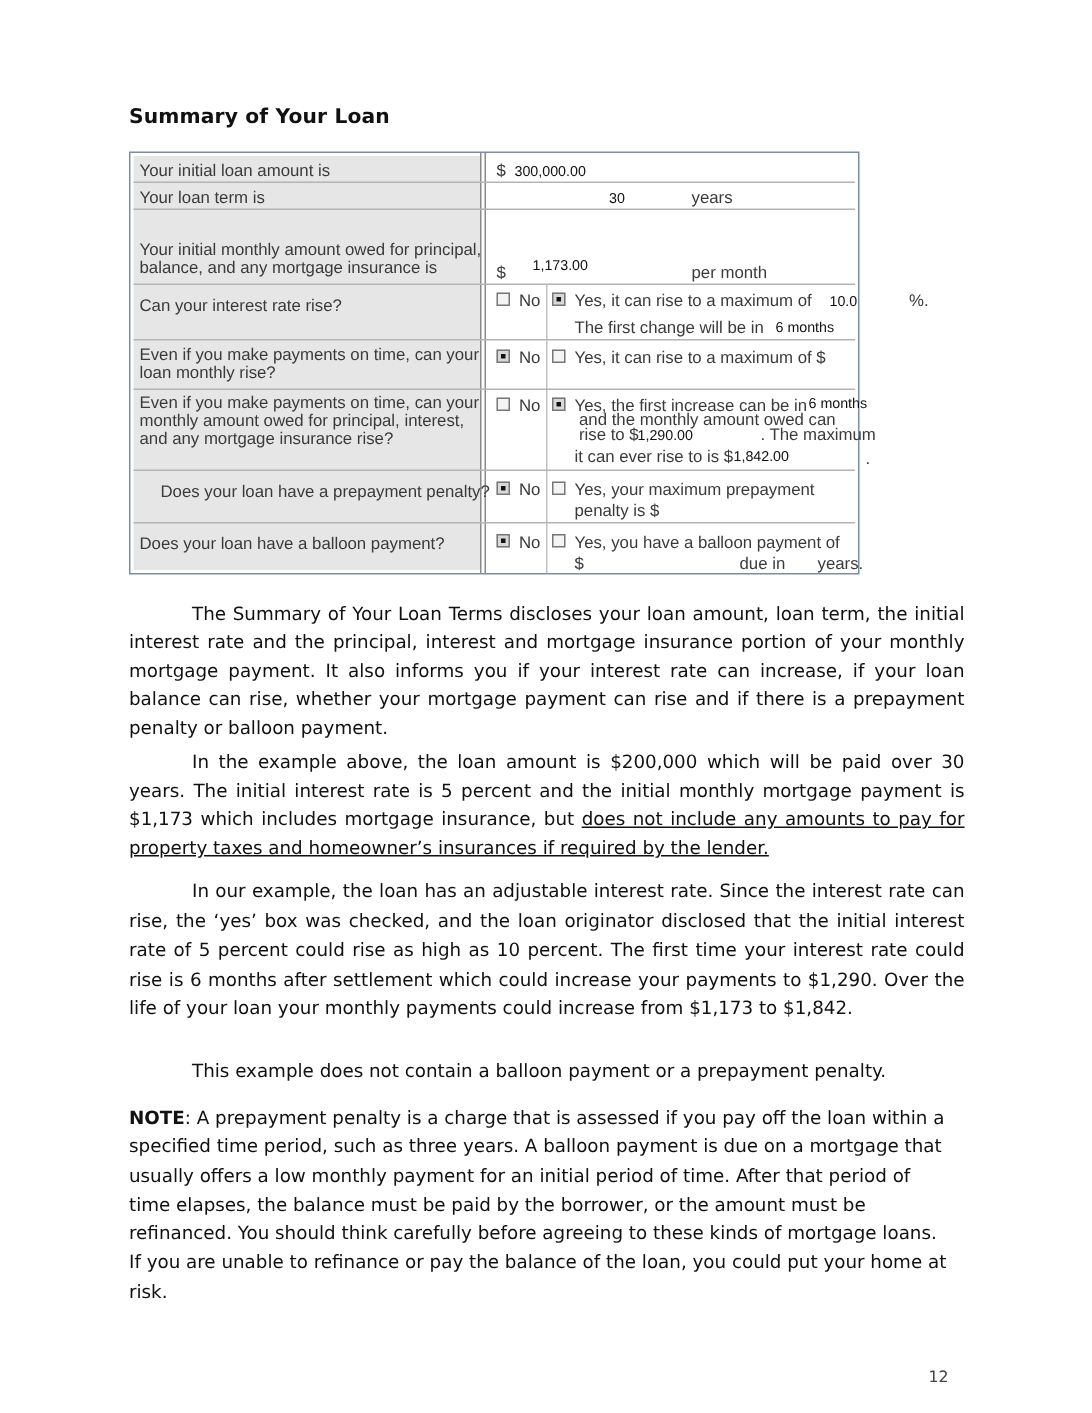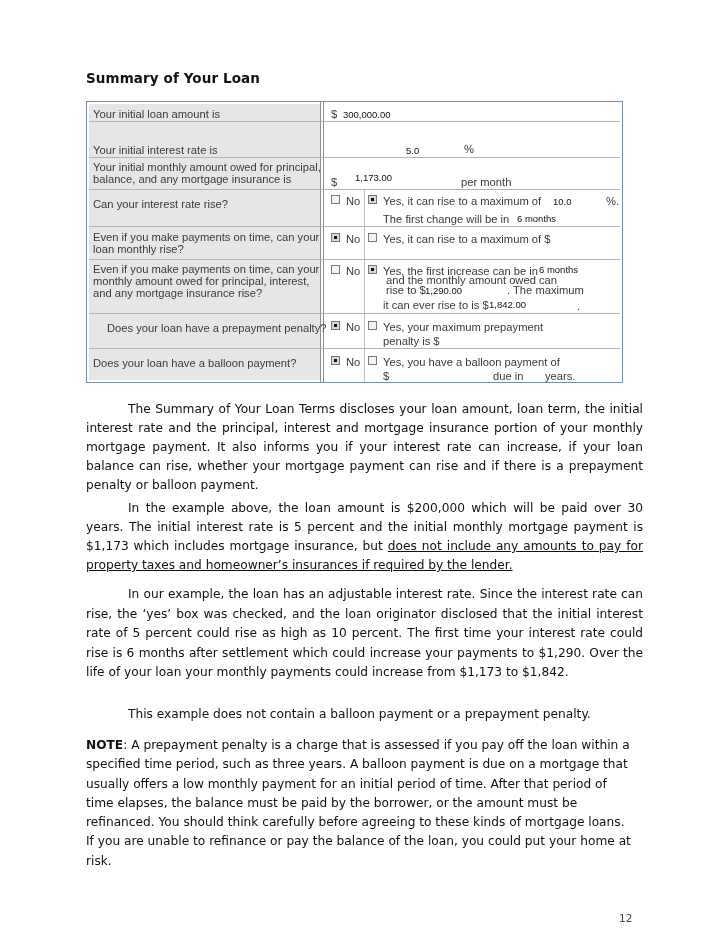--- a/index.html
+++ b/index.html
@@ -1,19 +1,19 @@
 <!DOCTYPE html>
 <html><head>
 <meta charset="utf-8">
 <style>
   html, body { margin: 0; padding: 0; background: #ffffff; }
   body { width: 728px; height: 942px; position: relative; overflow: hidden; font-family: "DejaVu Sans", sans-serif; color: #111; }
   .page-title { position: absolute; left: 86px; top: 70px; font-size: 13.5px; font-weight: bold; letter-spacing: 0.1px; }
 
-  .loan-table { position: absolute; left: 86px; top: 101px; width: 537px; height: 282px; border: 1.5px solid #7b8ea6; box-sizing: border-box; background: #fff; }
+  .loan-table { position: absolute; left: 86px; top: 101px; width: 487px; height: 282px; border: 1.5px solid #7b8ea6; box-sizing: border-box; background: #fff; }
   .lcol { position: absolute; left: 2px; top: 2px; width: 231px; bottom: 2px; background: #e6e6e6; }
   .vdiv1 { position: absolute; left: 233px; top: 0; bottom: 0; width: 1px; background: #8a8a8a; }
   .vdiv2 { position: absolute; left: 236px; top: 0; bottom: 0; width: 1px; background: #8a8a8a; }
   .row { position: absolute; left: 0; right: 0; }
   .row .hline { position: absolute; left: 2px; right: 2px; bottom: 0; height: 1px; background: #b4b4b4; }
   .label { position: absolute; left: 6px; font-family: "Liberation Sans", sans-serif; font-size: 11.2px; color: #3a3a3a; line-height: 12px; }
   .val { position: absolute; font-family: "Liberation Sans", sans-serif; font-size: 11.2px; color: #3a3a3a; line-height: 12px; white-space: nowrap; }
   .fill { font-family: "Liberation Sans", sans-serif; font-size: 9.5px; color: #111; }
   .cb { position: absolute; width: 9px; height: 9px; border: 1px solid #777; background: #f4f4f4; box-sizing: border-box; }
   .cb.checked { background: #d8d8d8; }
@@ -36,27 +36,27 @@
   <div class="vdiv1"></div>
   <div class="vdiv2"></div>
 
   <div class="row" style="top:2px;height:18px;">
     <div class="label" style="top:4px;">Your initial loan amount is</div>
     <span class="val" style="left:244px;top:4px;">$</span>
     <span class="val fill" style="left:256px;top:5px;">300,000.00</span>
     <div class="hline"></div>
   </div>
 
-
-  <div class="row" style="top:38px;height:18px;">
-    <div class="label" style="top:4px;">Your initial interest rate is</div>
-    <span class="val fill" style="left:319px;top:5px;">5.0</span>
-    <span class="val" style="left:377px;top:3px;">%</span>
+  <div class="row" style="top:20px;height:18px;">
+    <div class="label" style="top:4px;">Your loan term is</div>
+    <span class="val fill" style="left:319px;top:5px;">30</span>
+    <span class="val" style="left:374px;top:4px;">years</span>
     <div class="hline"></div>
   </div>
+
 
   <div class="row" style="top:56px;height:32px;">
     <div class="label" style="top:3px;">
       <div>Your initial monthly amount owed for principal,</div>
       <div>balance, and any mortgage insurance is</div>
     </div>
     <span class="val" style="left:244px;top:18px;">$</span>
     <span class="val fill" style="left:268px;top:14px;">1,173.00</span>
     <span class="val" style="left:374px;top:18px;">per month</span>
     <div class="hline"></div>

